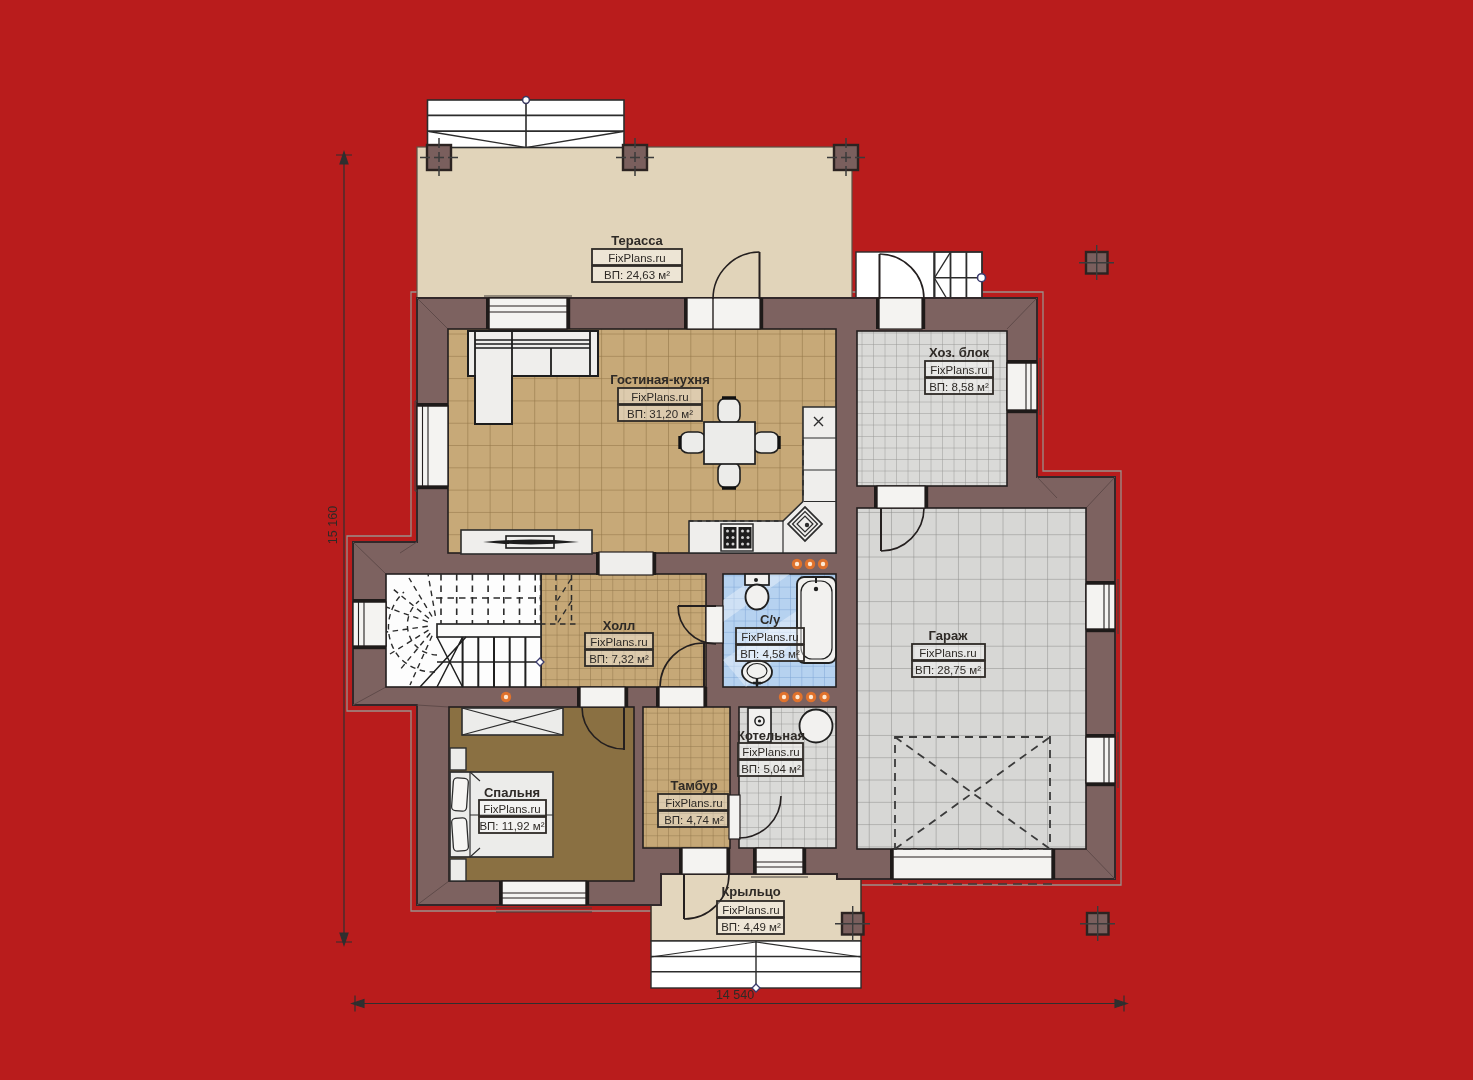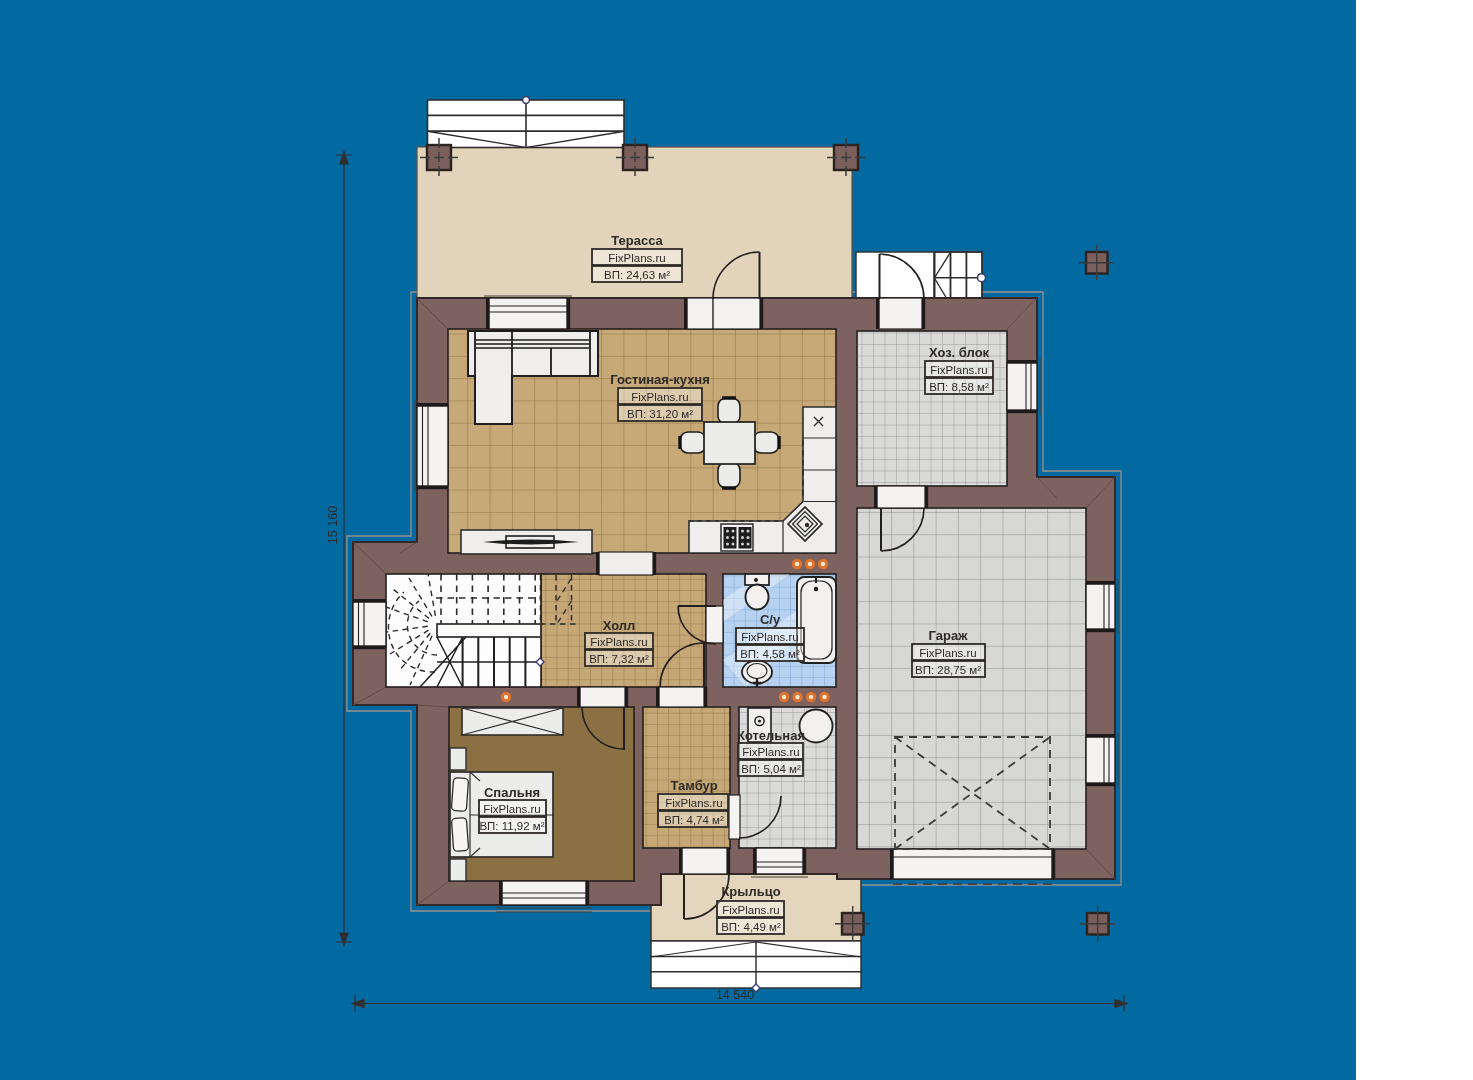--- a/index.html
+++ b/index.html
@@ -1,16 +1,16 @@
 <!DOCTYPE html>
 <html><head>
 <meta charset="utf-8">
 <style>
   html,body{margin:0;padding:0;background:#ffffff;}
-  .page{position:relative;width:1356px;height:1080px;background:#0369a1;overflow:hidden;
+  .page{position:relative;width:1473px;height:1080px;background:#b91c1c;overflow:hidden;
         font-family:"Liberation Sans", sans-serif;}
   svg{position:absolute;left:0;top:0;}
 </style>
 </head>
 <body>
 <div class="page">
 <svg width="1473" height="1080" viewBox="0 0 1473 1080">
 <defs>
   <pattern id="tan22" width="22.3" height="22.3" patternUnits="userSpaceOnUse">
     <rect width="22.3" height="22.3" fill="#c7a978"></rect>

